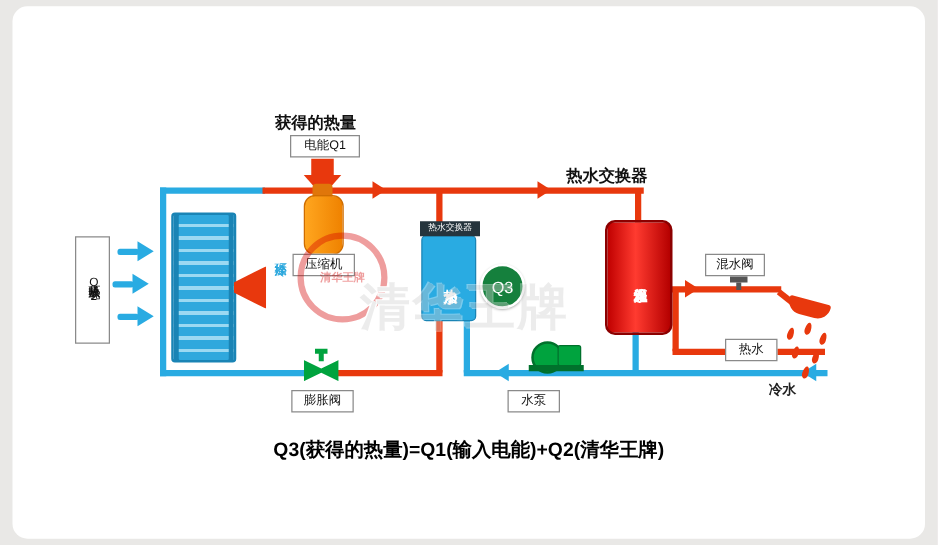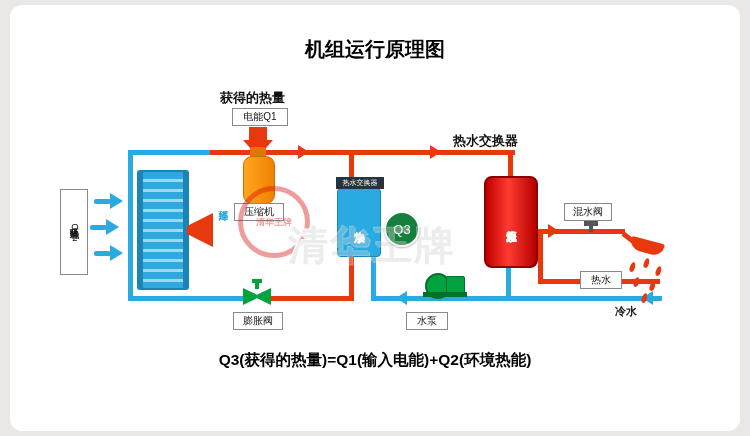--- a/index.html
+++ b/index.html
@@ -52,21 +52,20 @@
   .wm-latin{position:absolute;left:74px;top:16px;font-size:17px;font-weight:bold;font-style:italic;color:#d50000;white-space:nowrap}
   .wm-cn{position:absolute;left:52px;top:42px;font-size:40px;font-weight:bold;letter-spacing:2px;color:#cfcfcf;white-space:nowrap;
          text-shadow:1px 1px 0 #fff,-1px -1px 0 #fff}
 </style>
 </head>
 <body>
 
 <div class="stage">
   <div class="panel"></div>
 
-  <div class="title">机组运行原理图</div>
   <div class="sect" style="left:220px;top:89px">获得的热量</div>
   <div class="sect" style="left:453px;top:132px">热水交换器</div>
 
   <div class="pipe cold" style="left:128px;top:150px;width:84px;height:5px"></div>
   <div class="pipe hot" style="left:210px;top:150px;width:305px;height:5px"></div>
   <div class="pipe cold" style="left:128px;top:150px;width:5px;height:151px"></div>
   <div class="pipe cold" style="left:128px;top:296px;width:118px;height:5px"></div>
   <div class="pipe hot" style="left:270px;top:296px;width:84px;height:5px"></div>
   <div class="pipe hot" style="left:349px;top:153px;width:5px;height:38px"></div>
   <div class="pipe hot" style="left:349px;top:253px;width:5px;height:45px"></div>
@@ -130,19 +129,19 @@
 
   <div class="shower-arm"></div>
   <div class="shower-head"></div>
   <div class="drop" style="left:630px;top:262px"></div>
   <div class="drop" style="left:644px;top:258px"></div>
   <div class="drop" style="left:656px;top:266px"></div>
   <div class="drop" style="left:634px;top:277px"></div>
   <div class="drop" style="left:650px;top:281px"></div>
   <div class="drop" style="left:642px;top:293px"></div>
 
-  <div class="formula">Q3(获得的热量)=Q1(输入电能)+Q2(环境热能)</div>
+  <div class="formula">Q3(获得的热量)=Q1(输入电能)+Q2(清华王牌)</div>
 
   <div class="wm">
     <div class="wm-seal">清华王牌</div>
     <div class="wm-cn">清华王牌</div>
   </div>
 </div>
 
 </body></html>

